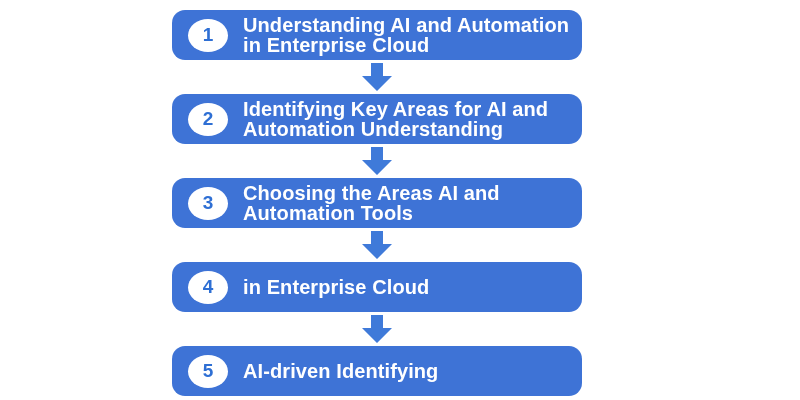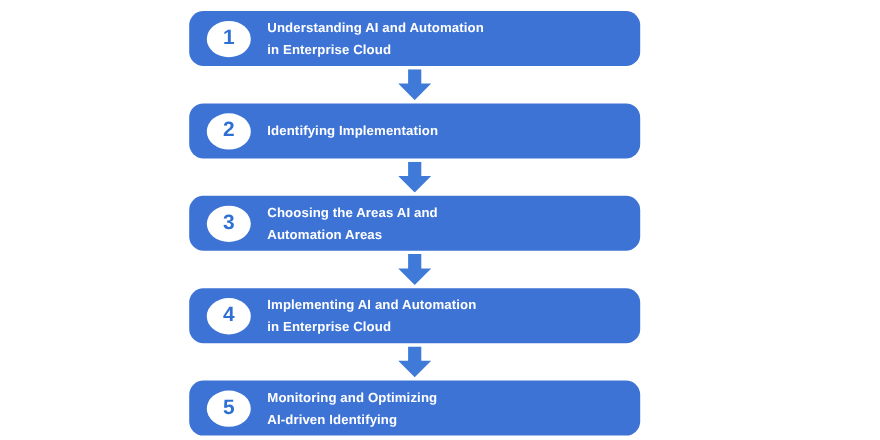--- a/index.html
+++ b/index.html
@@ -42,21 +42,21 @@
     align-items: center;
     justify-content: center;
     font-weight: 700;
     font-size: 19px;
     color: var(--number-text, #2e6fd4);
   }
   .step-label {
     margin-left: 15px;
     color: var(--box-text, #ffffff);
     font-weight: 700;
-    font-size: 12px;
+    font-size: 20px;
     line-height: 20px;
     letter-spacing: 0.1px;
   }
   .step-label span { display: block; }
   .arrow-wrap {
     height: 34px;
     display: flex;
     align-items: center;
     justify-content: center;
   }
@@ -84,66 +84,65 @@
       <svg width="30" height="28" viewBox="0 0 30 28">
         <polygon points="9,0 21,0 21,13 30,13 15,28 0,13 9,13"></polygon>
       </svg>
     </div>
 
     <div class="step">
       <div class="badge">
         <span>2</span>
       </div>
       <div class="step-label">
-        <span>Identifying Implementation</span>
+        <span>Identifying Key Areas for AI and</span>
+        <span>Automation Understanding</span>
       </div>
     </div>
 
     <div class="arrow-wrap">
       <svg width="30" height="28" viewBox="0 0 30 28">
         <polygon points="9,0 21,0 21,13 30,13 15,28 0,13 9,13"></polygon>
       </svg>
     </div>
 
     <div class="step">
       <div class="badge">
         <span>3</span>
       </div>
       <div class="step-label">
         <span>Choosing the Areas AI and</span>
-        <span>Automation Areas</span>
+        <span>Automation Tools</span>
       </div>
     </div>
 
     <div class="arrow-wrap">
       <svg width="30" height="28" viewBox="0 0 30 28">
         <polygon points="9,0 21,0 21,13 30,13 15,28 0,13 9,13"></polygon>
       </svg>
     </div>
 
     <div class="step">
       <div class="badge">
         <span>4</span>
       </div>
       <div class="step-label">
-        <span>Implementing AI and Automation</span>
         <span>in Enterprise Cloud</span>
       </div>
     </div>
 
     <div class="arrow-wrap">
       <svg width="30" height="28" viewBox="0 0 30 28">
         <polygon points="9,0 21,0 21,13 30,13 15,28 0,13 9,13"></polygon>
       </svg>
     </div>
 
     <div class="step">
       <div class="badge">
         <span>5</span>
       </div>
       <div class="step-label">
-        <span>Monitoring and Optimizing</span>
         <span>AI-driven Identifying</span>
       </div>
     </div>
 
   </div>
 </div>
 
 </body></html>

